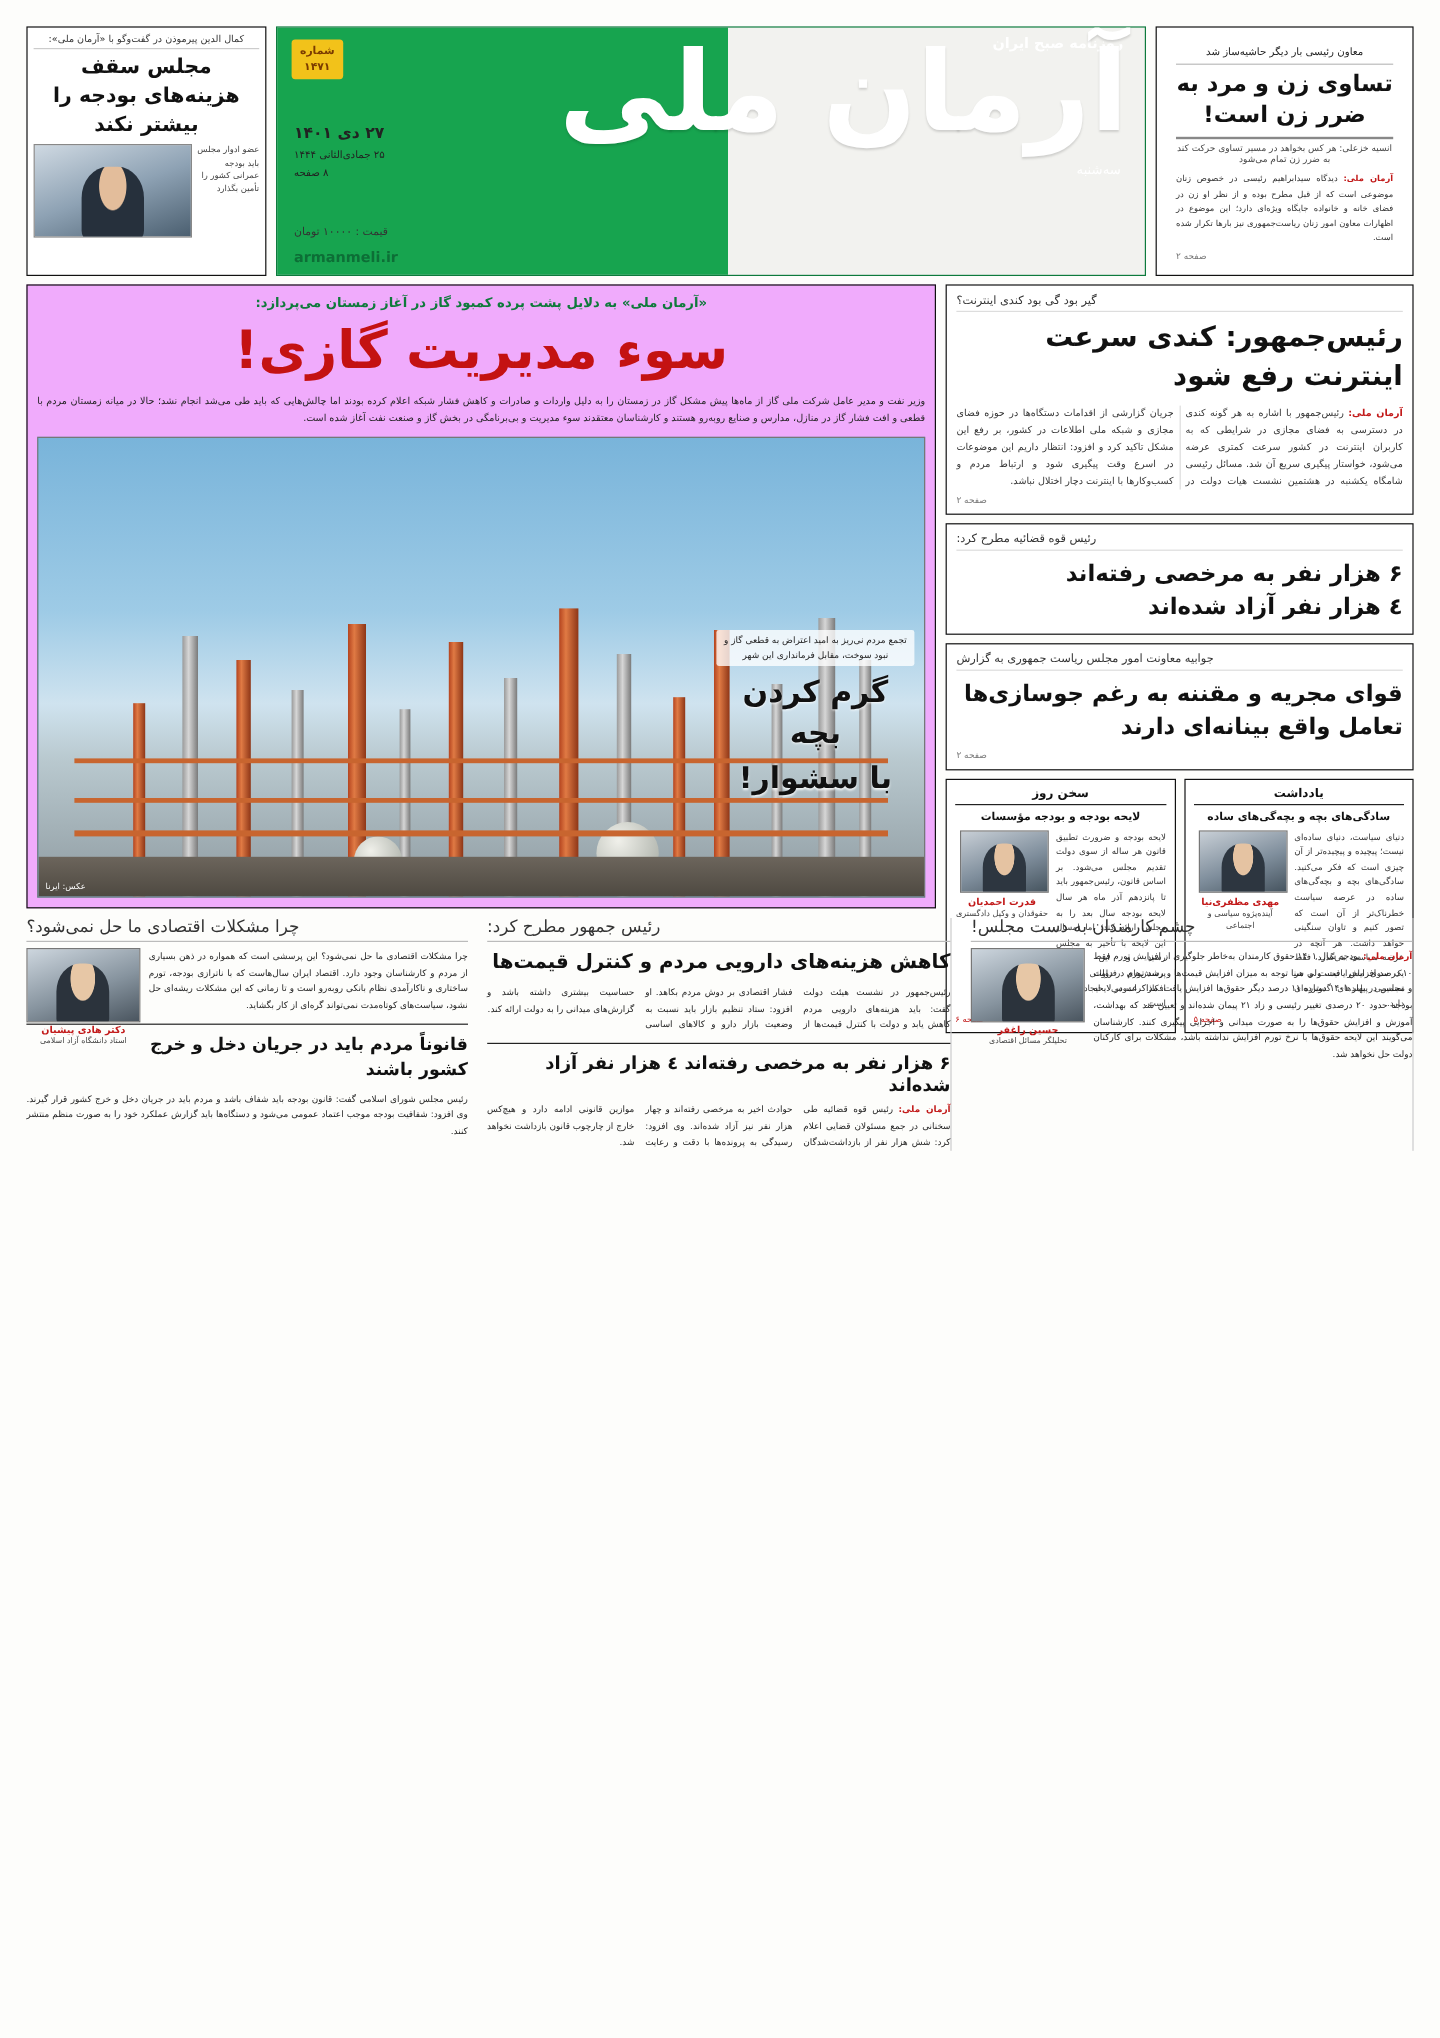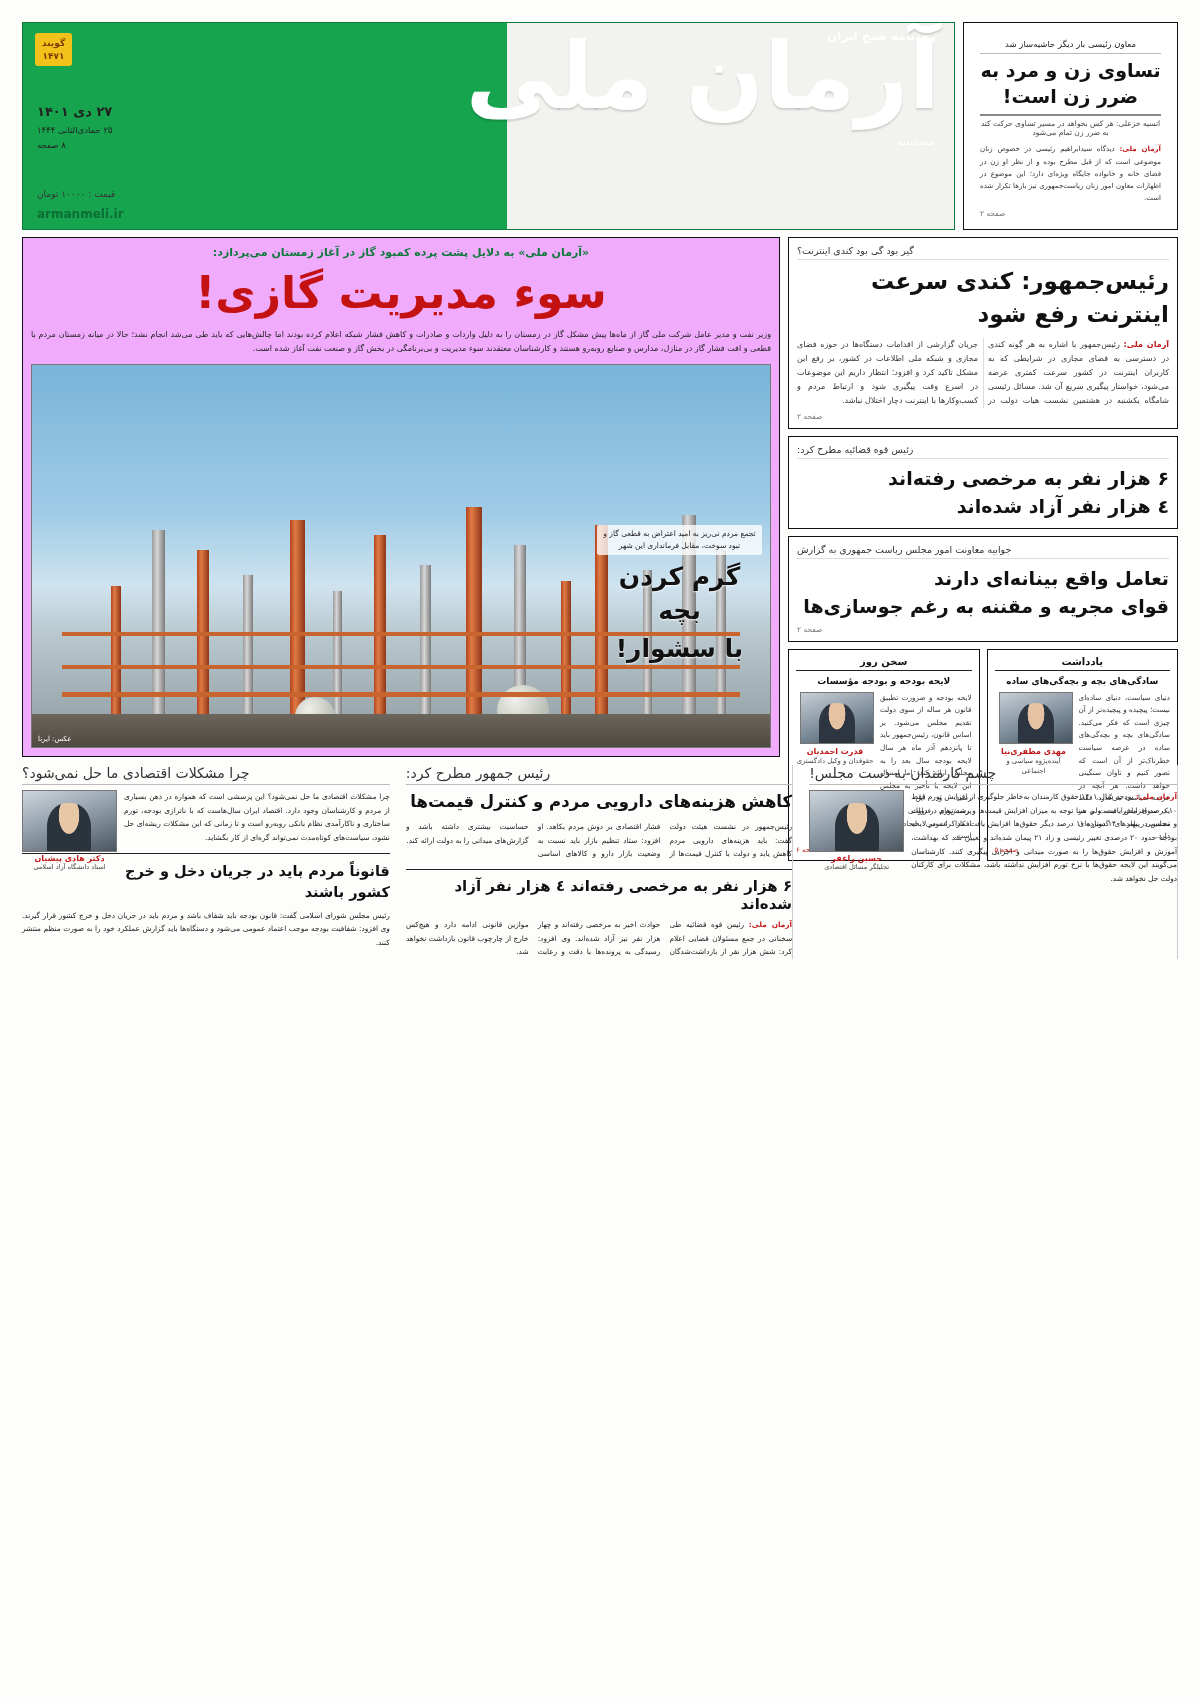--- a/index.html
+++ b/index.html
@@ -234,32 +234,40 @@
         <span>دیدگاه سیدابراهیم رئیسی در خصوص زنان موضوعی است که از قبل مطرح بوده و از نظر او زن در فضای خانه و خانواده جایگاه ویژه‌ای دارد؛ این موضوع در اظهارات معاون امور زنان ریاست‌جمهوری نیز بارها تکرار شده است.</span>
       </div>
       <div class="more">صفحه ۲</div>
     </div>
 
     <div class="mast-center">
       <div class="mast-tag">روزنامه صبح ایران</div>
       <div class="logo-fa">آرمان ملی</div>
       <div class="mast-sub">سه‌شنبه</div>
       <div class="mast-issue">
-        <div>گویند</div>
+        <div>شماره</div>
         <div>۱۴۷۱</div>
       </div>
       <div class="mast-date">
         <div><b>۲۷ دی ۱۴۰۱</b></div>
         <div style="font-size:8.5px">۲۵ جمادی‌الثانی ۱۴۴۴</div>
         <div style="font-size:8.5px">۸ صفحه</div>
       </div>
       <div class="mast-price">قیمت : ۱۰۰۰۰ تومان</div>
       <div class="mast-site">armanmeli.ir</div>
     </div>
 
+    <div class="mast-right-box">
+      <div class="mast-right-head">کمال الدین پیرموذن در گفت‌وگو با «آرمان ملی»:</div>
+      <div class="mast-right-title">مجلس سقف هزینه‌های بودجه را بیشتر نکند</div>
+      <div class="mast-right-row">
+        <div class="mast-right-text">عضو ادوار مجلس باید بودجه عمرانی کشور را تأمین بگذارد</div>
+        <div class="mast-right-photo"></div>
+      </div>
+    </div>
   </div>
 
   <div class="band2">
 
     <div class="col-left">
 
       <div class="box">
         <div class="kicker">گیر بود گی بود کندی اینترنت؟</div>
         <div class="headline-lg">رئیس‌جمهور: کندی سرعت اینترنت رفع شود</div>
         <div class="lead twocol">
@@ -270,22 +278,22 @@
       </div>
 
       <div class="box">
         <div class="kicker">رئیس قوه قضائیه مطرح کرد:</div>
         <div class="headline-md">۶ هزار نفر به مرخصی رفته‌اند</div>
         <div class="headline-md">٤ هزار نفر آزاد شده‌اند</div>
       </div>
 
       <div class="box" style="flex:1">
         <div class="kicker">جوابیه معاونت امور مجلس ریاست جمهوری به گزارش</div>
+        <div class="headline-md">قوای مجریه و مقننه به رغم جوسازی‌ها</div>
         <div class="headline-md">تعامل واقع بینانه‌ای دارند</div>
-        <div class="headline-md">قوای مجریه و مقننه به رغم جوسازی‌ها</div>
         <div class="more">صفحه ۲</div>
       </div>
 
       <div class="op-row">
         <div class="op-box">
           <div class="op-head">یادداشت</div>
           <div class="op-sub">سادگی‌های بچه و بچه‌گی‌های ساده</div>
           <div class="op-body">
             <div class="op-text">دنیای سیاست، دنیای ساده‌ای نیست؛ پیچیده و پیچیده‌تر از آن چیزی است که فکر می‌کنید. سادگی‌های بچه و بچه‌گی‌های ساده در عرصه سیاست خطرناک‌تر از آن است که تصور کنیم و تاوان سنگینی خواهد داشت. هر آنچه در عرصه سیاست می‌گذرد، فقط یک سوی ماجرا نیست و هر تصمیمی پیامدهای گسترده‌ای دارد.</div>
             <div class="op-author">

